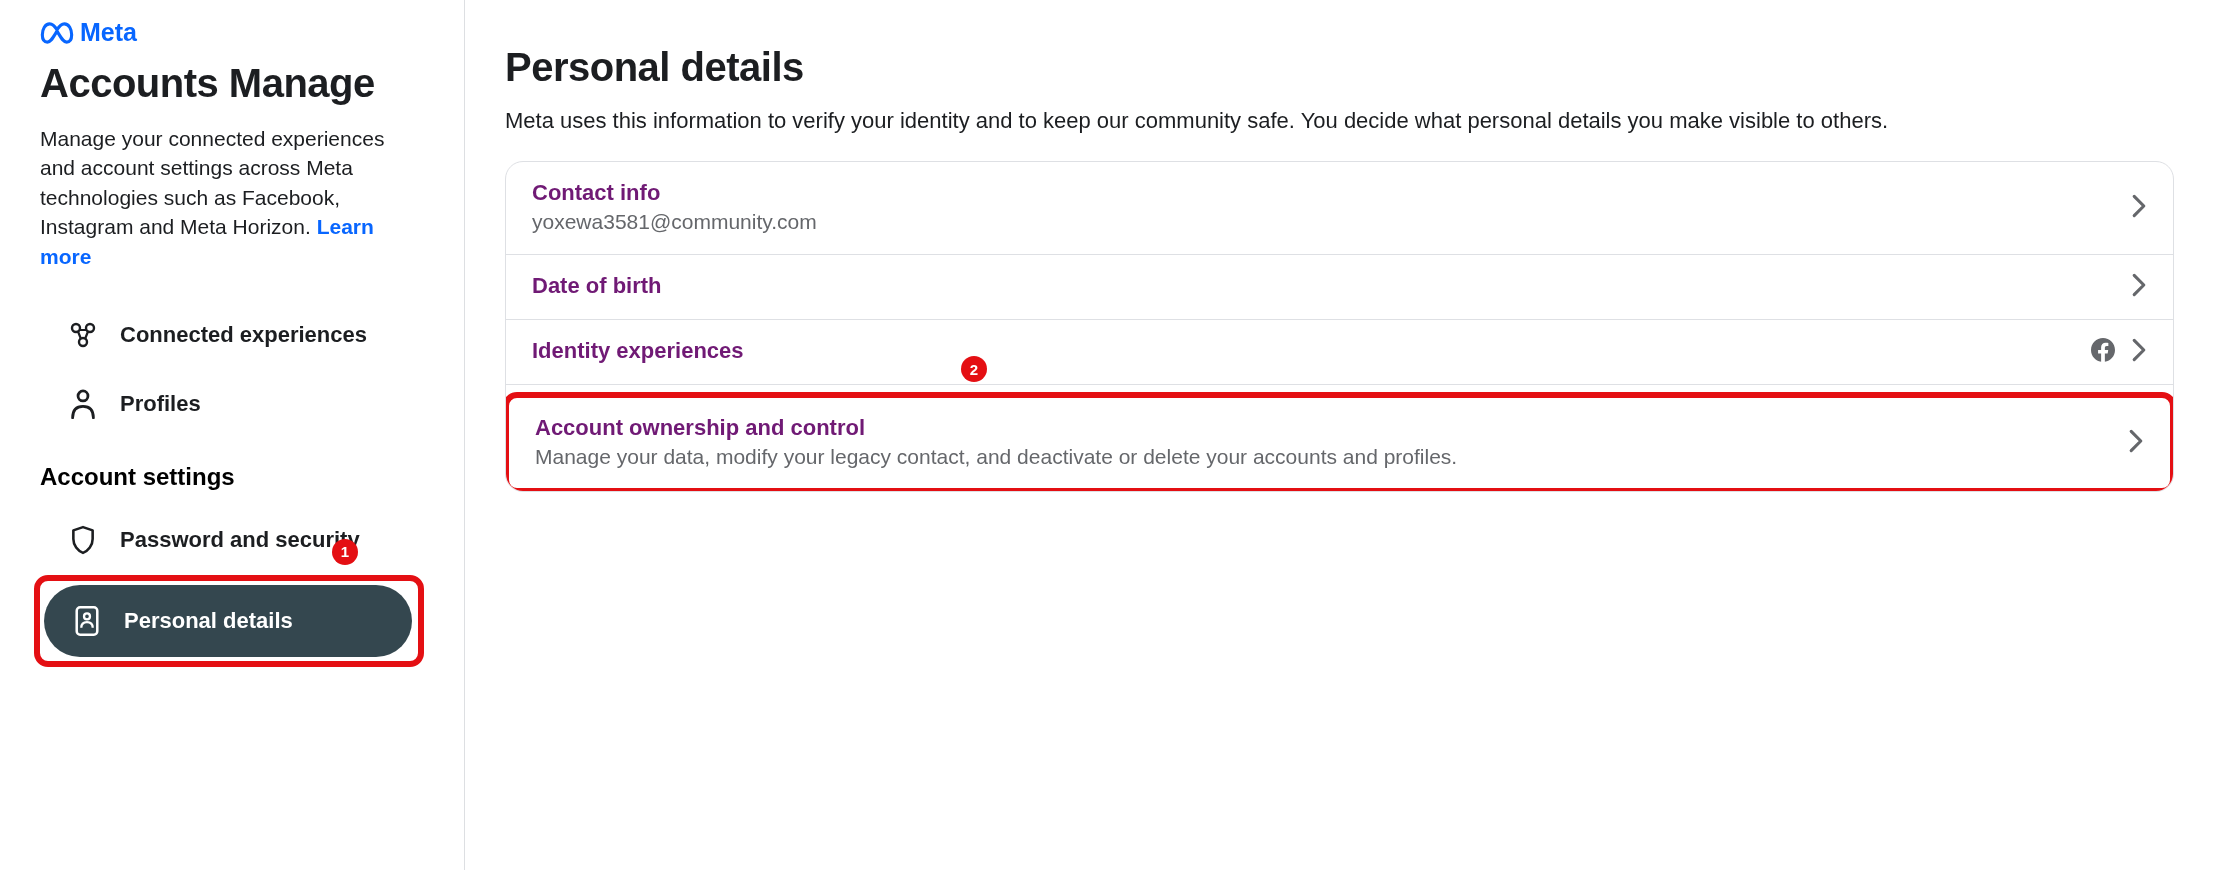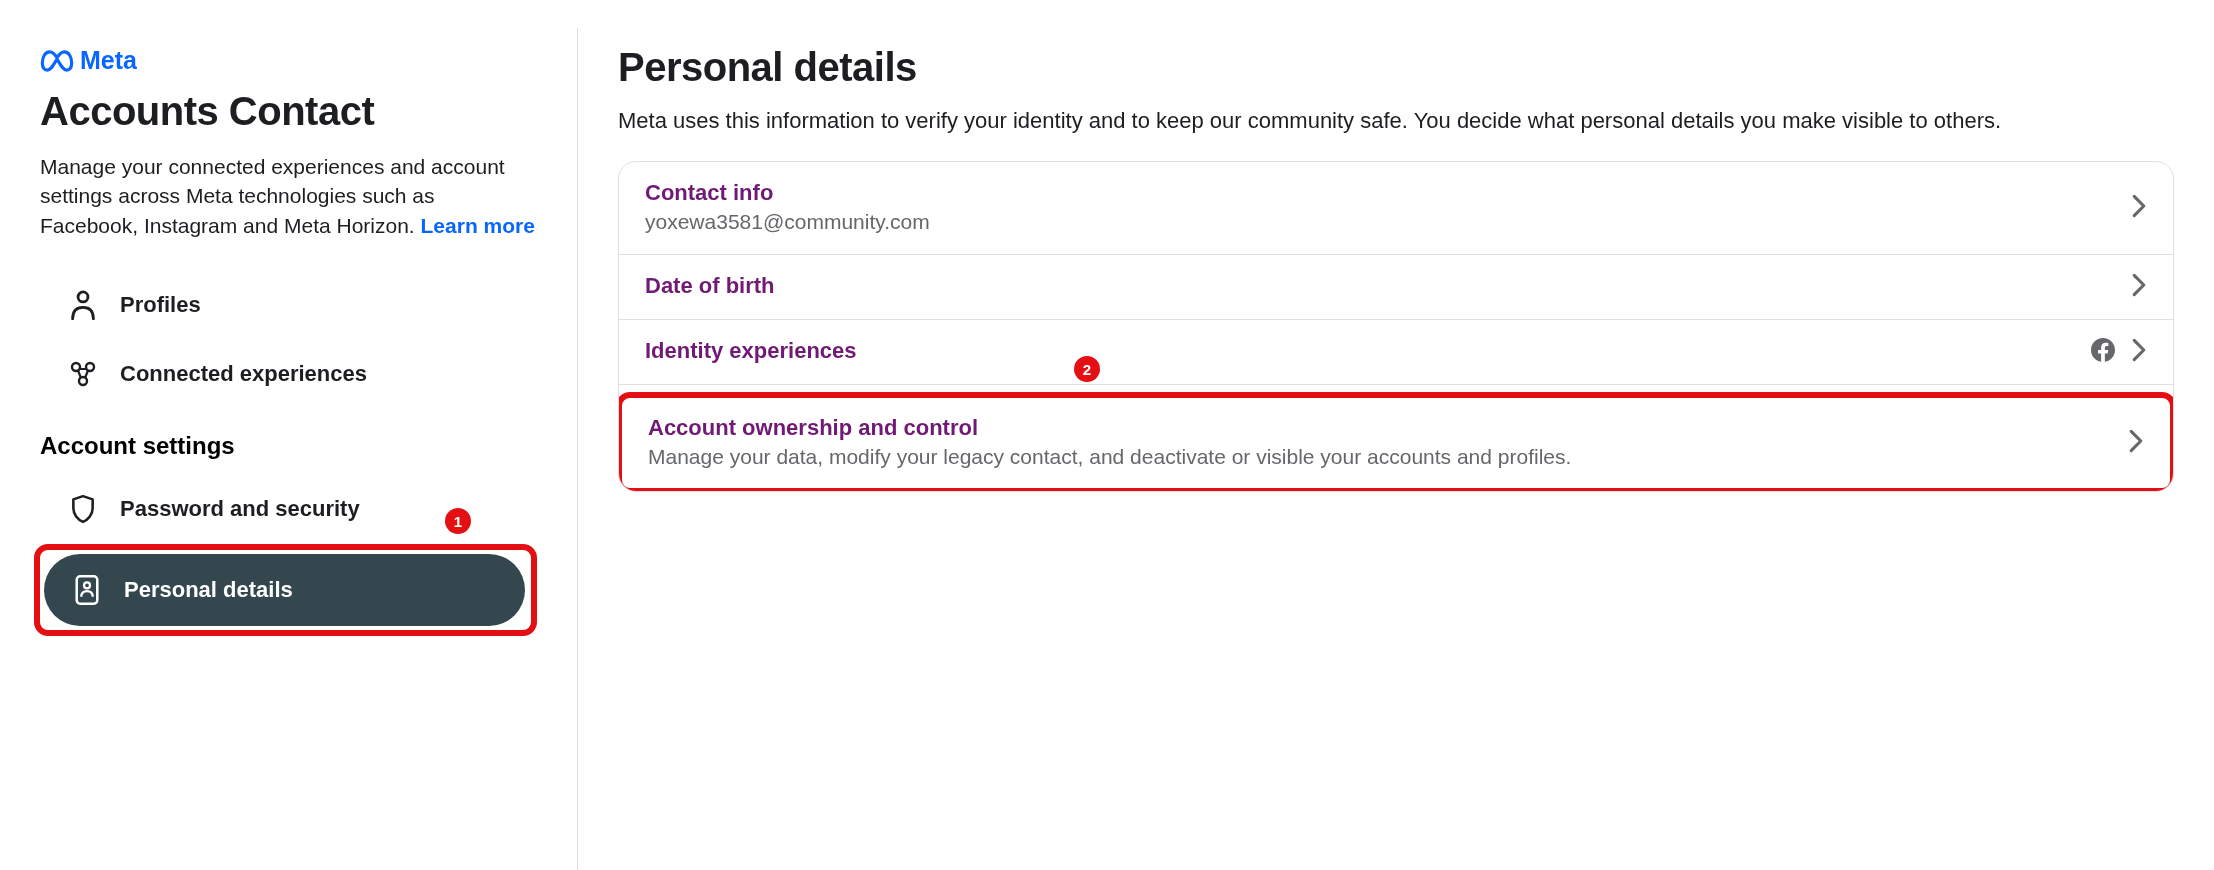--- a/index.html
+++ b/index.html
@@ -9,25 +9,24 @@
     }
     body {
       font-family: -apple-system, BlinkMacSystemFont, "Segoe UI", Helvetica, Arial, sans-serif;
       background: #ffffff;
       color: #1c1e21;
       display: flex;
       width: 2214px;
       height: 870px;
     }
     .sidebar {
-      width: 578px;
+      width: 465px;
       padding: 18px 40px 20px 40px;
       border-right: 1px solid #dddfe2;
       flex-shrink: 0;
-      margin-top: 28px;
     }
     .meta-logo {
       display: inline-flex;
       align-items: center;
       gap: 6px;
       margin-bottom: 14px;
     }
     .meta-logo-icon svg {
       display: block;
     }
@@ -196,47 +195,47 @@
 <aside class="sidebar">
   <div class="meta-logo">
     <span class="meta-logo-icon">
       <svg width="34" height="22" viewBox="0 0 36 24" fill="none">
         <path d="M10 2C5 2 2 8 2 14C2 19 4 22 7.5 22C11 22 13 18 18 10C23 18 25 22 28.5 22C32 22 34 19 34 14C34 8 31 2 26 2C22 2 19.5 6 18 8.5C16.5 6 14 2 10 2Z" stroke="#0866ff" stroke-width="3.4" fill="none" stroke-linejoin="round"></path>
       </svg>
     </span>
     <span style="font-size:25px;font-weight:700;color:#0866ff;">Meta</span>
   </div>
 
-  <h1 class="sidebar-title">Accounts Contact</h1>
+  <h1 class="sidebar-title">Accounts Manage</h1>
 
   <p class="sidebar-description">
     <span>Manage your connected experiences and account settings across Meta technologies such as Facebook, Instagram and Meta Horizon. </span><a class="learn-more-link">Learn more</a>
   </p>
 
   <ul class="nav-list">
-    <li class="nav-item">
-      <span class="icon-wrapper nav-icon">
-        <svg width="28" height="30" viewBox="0 0 24 26" fill="none">
-          <circle cx="12" cy="6" r="4.3" stroke="#1c1e21" stroke-width="2.4"></circle>
-          <path d="M3 25 C3 17 7 15 12 15 C17 15 21 17 21 25" stroke="#1c1e21" stroke-width="2.4" fill="none" stroke-linecap="round"></path>
-        </svg>
-      </span>
-      <span>Profiles</span>
-    </li>
     <li class="nav-item">
       <span class="icon-wrapper nav-icon">
         <svg width="30" height="28" viewBox="0 0 30 28" fill="none">
           <circle cx="8" cy="7" r="4" stroke="#1c1e21" stroke-width="2.4"></circle>
           <circle cx="22" cy="7" r="4" stroke="#1c1e21" stroke-width="2.4"></circle>
           <circle cx="15" cy="21" r="4" stroke="#1c1e21" stroke-width="2.4"></circle>
           <path d="M11 9 L19 9 M10 10.5 L13 18 M20 10.5 L17 18" stroke="#1c1e21" stroke-width="2.2"></path>
         </svg>
       </span>
       <span>Connected experiences</span>
     </li>
+    <li class="nav-item">
+      <span class="icon-wrapper nav-icon">
+        <svg width="28" height="30" viewBox="0 0 24 26" fill="none">
+          <circle cx="12" cy="6" r="4.3" stroke="#1c1e21" stroke-width="2.4"></circle>
+          <path d="M3 25 C3 17 7 15 12 15 C17 15 21 17 21 25" stroke="#1c1e21" stroke-width="2.4" fill="none" stroke-linecap="round"></path>
+        </svg>
+      </span>
+      <span>Profiles</span>
+    </li>
   </ul>
 
   <h2 class="section-heading">Account settings</h2>
 
   <ul class="nav-list">
     <li class="nav-item">
       <span class="icon-wrapper nav-icon">
         <svg width="26" height="30" viewBox="0 0 24 28" fill="none">
           <path d="M12 2 L21 5 V13 C21 19 17 24 12 26 C7 24 3 19 3 13 V5 Z" stroke="#1c1e21" stroke-width="2.4" fill="none" stroke-linejoin="round"></path>
         </svg>
@@ -309,21 +308,21 @@
             </svg>
         </span>
       </div>
     </div>
 
     <div class="ownership-wrap annotation-outline">
       <div class="annotation-badge badge-2">2</div>
       <div class="settings-item last">
         <div class="settings-item-left">
           <div class="settings-item-title">Account ownership and control</div>
-          <div class="settings-item-subtitle">Manage your data, modify your legacy contact, and deactivate or visible your accounts and profiles.</div>
+          <div class="settings-item-subtitle">Manage your data, modify your legacy contact, and deactivate or delete your accounts and profiles.</div>
         </div>
         <div class="settings-item-right">
           <span class="chevron-icon">
             <svg width="16" height="24" viewBox="0 0 12 20" fill="none">
                 <path d="M2 2 L10 10 L2 18" stroke="#65676b" stroke-width="2.6" stroke-linecap="round" stroke-linejoin="round"></path>
               </svg>
           </span>
         </div>
       </div>
     </div>

